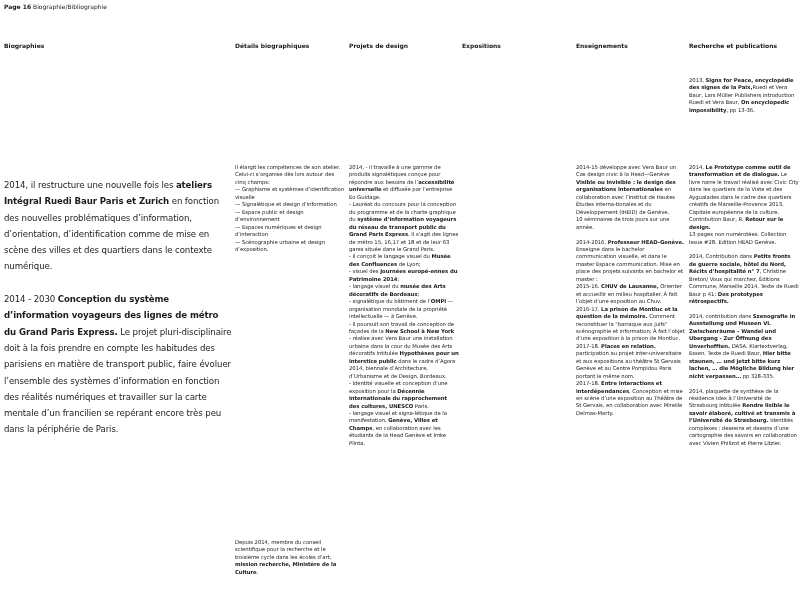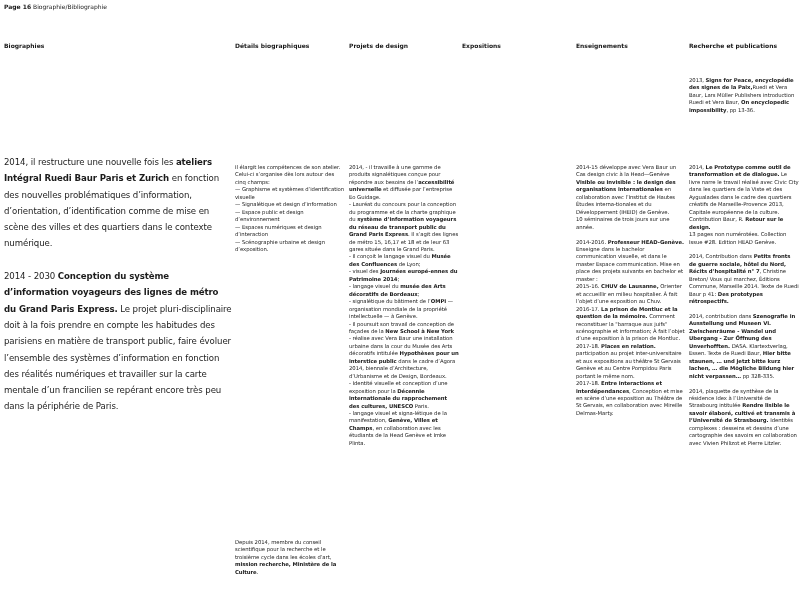--- a/index.html
+++ b/index.html
@@ -12,21 +12,21 @@
   }
   .page-header b { font-weight: bold; }
   .col-head {
     position: absolute; top: 42px; font-size: 6px; font-weight: bold; line-height: 8px;
   }
   .col { position: absolute; font-size: 5.3px; line-height: 7.45px; letter-spacing: -0.05px; }
   .col p { margin: 0; }
   .col .gap { height: 7.45px; }
   .col b { font-weight: bold; }
   .bio {
-    position: absolute; left: 4px; top: 154px; width: 228px;
+    position: absolute; left: 4px; top: 177px; width: 228px;
     font-size: 8.6px; line-height: 16.3px; letter-spacing: -0.1px; color: #1c1c1c;
   }
   .bio p { margin: 0; }
   .bio b { font-weight: bold; }
   .bio .gap { height: 16.3px; }
 </style>
 </head>
 <body>
 
 <div class="page-header">

